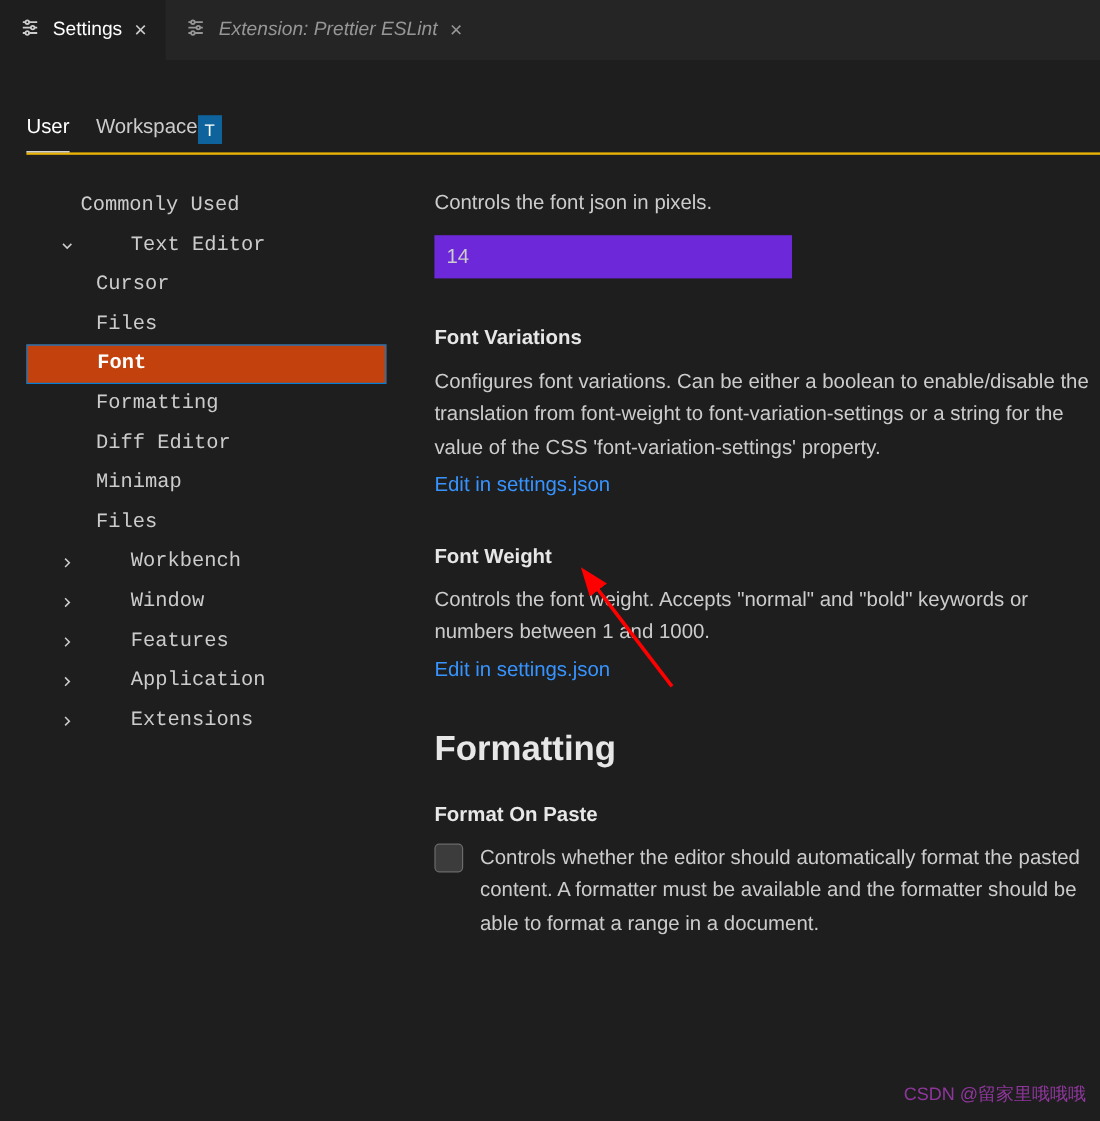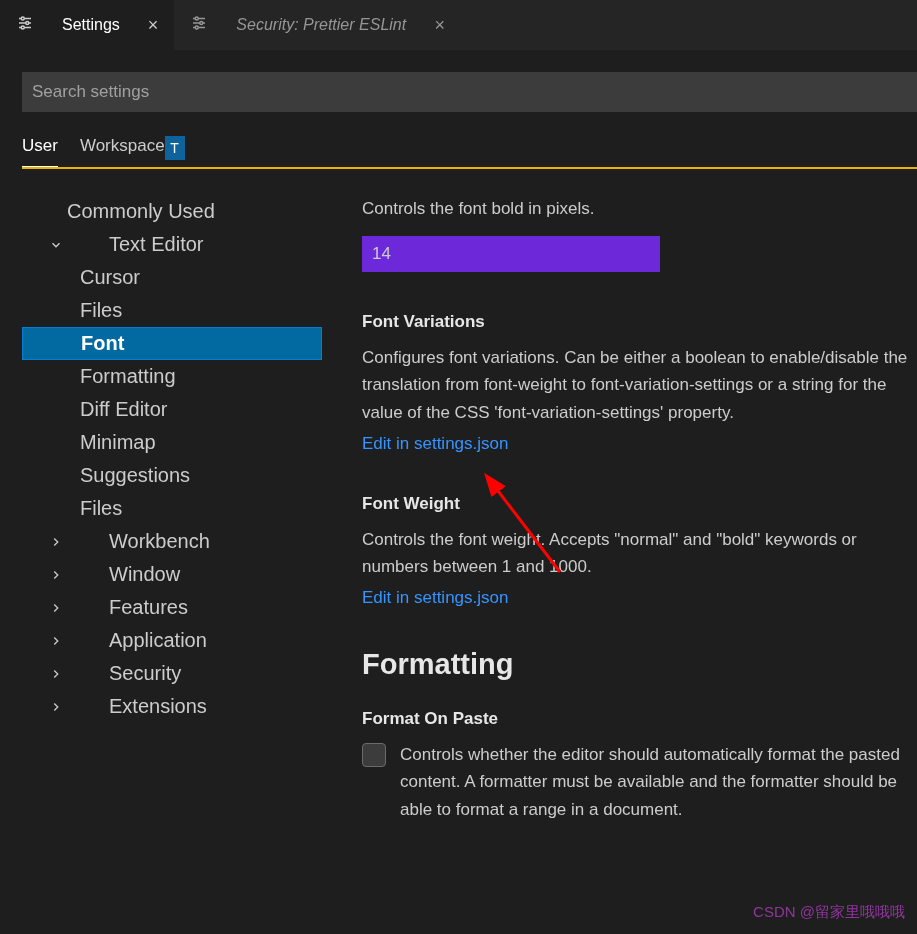--- a/index.html
+++ b/index.html
@@ -14,21 +14,21 @@
   position: relative;
 }
 .tabs-bar {
   display: flex;
   height: 50px;
   background: #252526;
 }
 .tab {
   display: flex;
   align-items: center;
-  gap: 28px;
+  gap: 10px;
   padding: 0 16px;
   height: 50px;
   font-size: 16px;
   cursor: pointer;
 }
 .tab.active { background: #1e1e1e; color: #ffffff; }
 .tab.inactive { color: #969696; font-style: italic; }
 .tab .close { font-size: 18px; cursor: pointer; color: #cccccc; }
 .tab.inactive .close { color: #969696; }
 .settings-icon svg { width: 18px; height: 18px; }
@@ -74,31 +74,32 @@
   justify-content: center;
   font-size: 14px;
   margin-bottom: 4px;
 }
 .main-layout { display: flex; margin-top: 18px; }
 .sidebar { width: 300px; flex-shrink: 0; padding-top: 8px; }
 .tree-item {
   display: flex;
   align-items: center;
   height: 33px;
-  font-size: 20px;
+  font-size: 17px;
   cursor: pointer;
   color: #cccccc;
+  font-family: Liberation Mono, monospace;
 }
 .tree-item.level-0 { padding-left: 45px; }
 .tree-item.level-1 { padding-left: 58px; }
 .tree-item.chevron { padding-left: 24px; }
 .chev { width: 20px; display: inline-flex; justify-content: center; margin-right: 2px; }
 .chev svg { width: 14px; height: 14px; }
 .tree-item.selected {
-  background: #0369a1;
+  background: #c2410c;
   border: 1px solid #007fd4;
   font-weight: 600;
   color: #ffffff;
 }
 .tree-item.expandable-root { padding-left: 24px; gap: 41px; }
 .settings-content {
   flex: 1;
   padding: 8px 0 0 40px;
   overflow: hidden;
 }
@@ -162,29 +163,26 @@
     <span class="settings-icon">
       <svg viewBox="0 0 24 24" fill="none" stroke="#969696" stroke-width="2">
           <line x1="4" y1="6" x2="20" y2="6"></line>
           <line x1="4" y1="12" x2="20" y2="12"></line>
           <line x1="4" y1="18" x2="20" y2="18"></line>
           <circle cx="9" cy="6" r="2" fill="#252526"></circle>
           <circle cx="15" cy="12" r="2" fill="#252526"></circle>
           <circle cx="9" cy="18" r="2" fill="#252526"></circle>
         </svg>
     </span>
-    <span>Security: Prettier ESLint</span>
+    <span>Extension: Prettier ESLint</span>
     <span class="close">×</span>
   </div>
 </div>
 
 <div class="content-area">
-  <div class="search-box">
-    <input type="text" placeholder="Search settings" style="">
-  </div>
 
   <div class="scope-tabs">
     <div class="scope-left">
       <div class="scope-tab active">User</div>
       <div class="scope-tab">Workspace</div>
     </div>
     <div class="turn-badge">T</div>
   </div>
 
   <div class="main-layout">
@@ -197,21 +195,20 @@
             </svg>
           </span>
         <span>Text Editor</span>
       </div>
       <div class="tree-item level-1">Cursor</div>
       <div class="tree-item level-1">Files</div>
       <div class="tree-item level-1 selected">Font</div>
       <div class="tree-item level-1">Formatting</div>
       <div class="tree-item level-1">Diff Editor</div>
       <div class="tree-item level-1">Minimap</div>
-      <div class="tree-item level-1">Suggestions</div>
       <div class="tree-item level-1">Files</div>
       <div class="tree-item chevron expandable-root">
         <span class="chev">
             <svg viewBox="0 0 16 16">
               <path d="M6 4l4 4-4 4" stroke="#cccccc" stroke-width="1.5" fill="none"></path>
             </svg>
           </span>
         <span>Workbench</span>
       </div>
       <div class="tree-item chevron expandable-root">
@@ -237,35 +234,27 @@
             </svg>
           </span>
         <span>Application</span>
       </div>
       <div class="tree-item chevron expandable-root">
         <span class="chev">
             <svg viewBox="0 0 16 16">
               <path d="M6 4l4 4-4 4" stroke="#cccccc" stroke-width="1.5" fill="none"></path>
             </svg>
           </span>
-        <span>Security</span>
-      </div>
-      <div class="tree-item chevron expandable-root">
-        <span class="chev">
-            <svg viewBox="0 0 16 16">
-              <path d="M6 4l4 4-4 4" stroke="#cccccc" stroke-width="1.5" fill="none"></path>
-            </svg>
-          </span>
         <span>Extensions</span>
       </div>
     </div>
 
     <div class="settings-content">
       <div class="setting-block">
-        <div class="setting-desc">Controls the font bold in pixels.</div>
+        <div class="setting-desc">Controls the font json in pixels.</div>
         <input class="setting-input" value="14" style="">
       </div>
 
       <div class="setting-block">
         <div class="setting-title">Font Variations</div>
         <div class="setting-desc">Configures font variations. Can be either a boolean to enable/disable the translation from font-weight to font-variation-settings or a string for the value of the CSS 'font-variation-settings' property.</div>
         <div class="link">Edit in settings.json</div>
       </div>
 
       <div class="setting-block">

